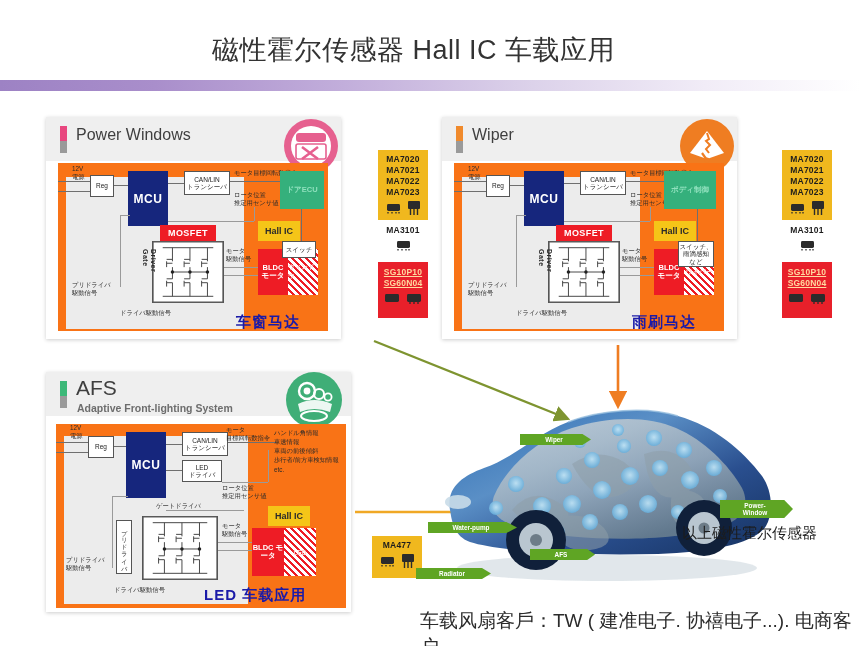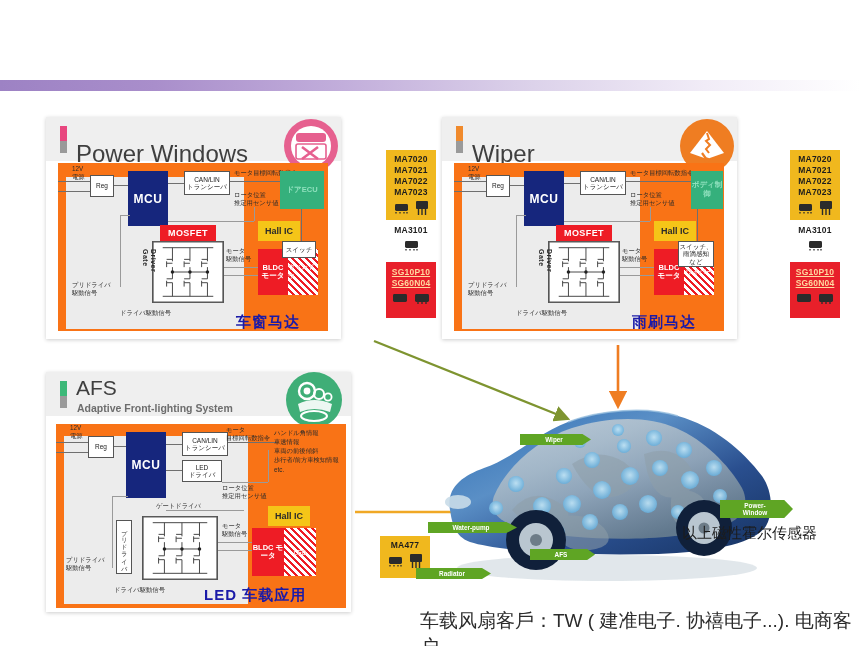--- a/index.html
+++ b/index.html
@@ -23,21 +23,21 @@
   .headerbar{
     position:absolute;left:0;top:80px;width:860px;height:11px;
     background:linear-gradient(to right,#9d82c4 0%,#a98ecb 18%,#c2aedb 40%,#dcd2ea 62%,#f1ecf7 82%,#ffffff 100%);
   }
 
   
   .panel{position:absolute;background:#fff;box-shadow:0 1px 4px rgba(0,0,0,.20);}
   .panel-head{position:absolute;left:0;top:0;right:0;height:44px;background:#efefef;}
   .panel-accent{position:absolute;left:14px;top:9px;width:7px;height:27px;
      background:linear-gradient(to bottom,var(--acc) 0%,var(--acc) 55%,#9a9a9a 56%,#9a9a9a 100%);}
-  .panel-title{position:absolute;left:30px;top:23px;font-size:24px;color:#3f3f3f;font-weight:400;}
+  .panel-title{position:absolute;left:30px;top:9px;font-size:16px;color:#3f3f3f;font-weight:400;}
   .panel-sub{position:absolute;left:31px;top:30px;font-size:10.5px;color:#6d6d6d;font-weight:bold;}
   .panel-icon{position:absolute;border-radius:50%;}
   .panel-badge{position:absolute;font-size:15px;font-weight:bold;color:#1a1aa8;letter-spacing:1px;}
 
   
   .diagram{position:absolute;left:12px;top:46px;background:#f97316;}
   .dgbg{position:absolute;background:#ececec;}
   .blk{position:absolute;box-sizing:border-box;background:#fff;border:1.3px solid #555;
        font-size:6.5px;color:#222;line-height:1.15;display:flex;align-items:center;justify-content:center;
        text-align:center;}
@@ -53,21 +53,21 @@
   .hallic{position:absolute;background:#f5c518;color:#2b2b2b;font-size:9px;font-weight:bold;
        display:flex;align-items:center;justify-content:center;}
   .ecu{position:absolute;background:#35b07c;color:#8fe0bd;font-size:7.5px;font-weight:bold;
        display:flex;align-items:center;justify-content:center;text-align:center;line-height:1.15;}
   .lbl{position:absolute;font-size:6.3px;color:#2a2a2a;line-height:1.25;white-space:pre;}
   .vlbl{position:absolute;font-size:7px;color:#2a2a2a;writing-mode:vertical-rl;font-weight:bold;letter-spacing:.5px;}
   .wire{position:absolute;background:#6f6f6f;}
   .wireg{position:absolute;background:#9a9a9a;}
 
   
-  .chipcard{position:absolute;box-sizing:border-box;margin-left:8px;}
+  .chipcard{position:absolute;box-sizing:border-box;}
   .chipcard.y{background:#f0b81e;}
   .chipcard.r{background:#e8202a;}
   .chipcard.w{background:#ffffff;}
   .chiptxt{font-size:8.5px;font-weight:bold;line-height:1.28;text-align:center;letter-spacing:.2px;}
   .chipcard.y .chiptxt{color:#1d1d1d;}
   .chipcard.r .chiptxt{color:#ffd9a0;text-decoration:underline;}
   .chipcard.w .chiptxt{color:#1d1d1d;}
   .chiprow{display:flex;gap:4px;justify-content:center;align-items:center;margin-top:2px;}
 
   
@@ -78,20 +78,21 @@
   .arrow{position:absolute;}
   .note{position:absolute;font-size:15px;color:#1c1c1c;line-height:1.45;font-weight:500;}
   .caption{position:absolute;font-size:19px;color:#2b2b2b;}
 </style>
 </head>
 <body>
 
 <div class="slide">
 
   <div class="header">
+    <div class="title">磁性霍尔传感器 Hall IC 车载应用</div>
   </div>
   <div class="headerbar"></div>
 
   <div class="panel" style="left:46px;top:117px;width:295px;height:222px;--acc:#e8477f">
     <div class="panel-head"></div>
     <div class="panel-accent"></div>
     <div class="panel-title">Power Windows</div>
 
     <div class="panel-icon" style="left:238px;top:2px;width:54px;height:54px;background:#e6608f;">
       <svg width="54" height="54" viewBox="0 0 54 54">
@@ -257,21 +258,21 @@
 
       <div class="wire" style="left:110px;top:20px;width:16px;height:1.2px;"></div>
       <div class="blk" style="left:126px;top:8px;width:46px;height:24px;white-space:pre;">CAN/LIN
 トランシーバ</div>
 
       <div class="wire" style="left:172px;top:18px;width:68px;height:1.2px;"></div>
       <div class="lbl" style="left:176px;top:6px;">モータ目標回転数指令</div>
       <div class="lbl" style="left:176px;top:28px;">ロータ位置
 推定用センサ値</div>
 
-      <div class="ecu" style="left:237px;top:8px;width:32px;height:38px;">ボディ制御</div>
+      <div class="ecu" style="left:210px;top:8px;width:52px;height:38px;">ボディ制御</div>
 
       <div class="wireg" style="left:62px;top:52px;width:1.2px;height:72px;"></div>
       <div class="wireg" style="left:62px;top:52px;width:10px;height:1.2px;"></div>
       <div class="wireg" style="left:110px;top:58px;width:86px;height:1.2px;"></div>
       <div class="wireg" style="left:196px;top:44px;width:1.2px;height:14px;"></div>
 
       <div class="mosfet" style="left:102px;top:62px;width:56px;height:16px;">MOSFET</div>
       <div class="blk" style="left:94px;top:78px;width:72px;height:62px;background:#fff;">
         <svg width="72" height="62" viewBox="0 0 72 62">
           <rect x="0" y="0" width="72" height="62" fill="#fff" stroke="#555" stroke-width="1.3"></rect>

